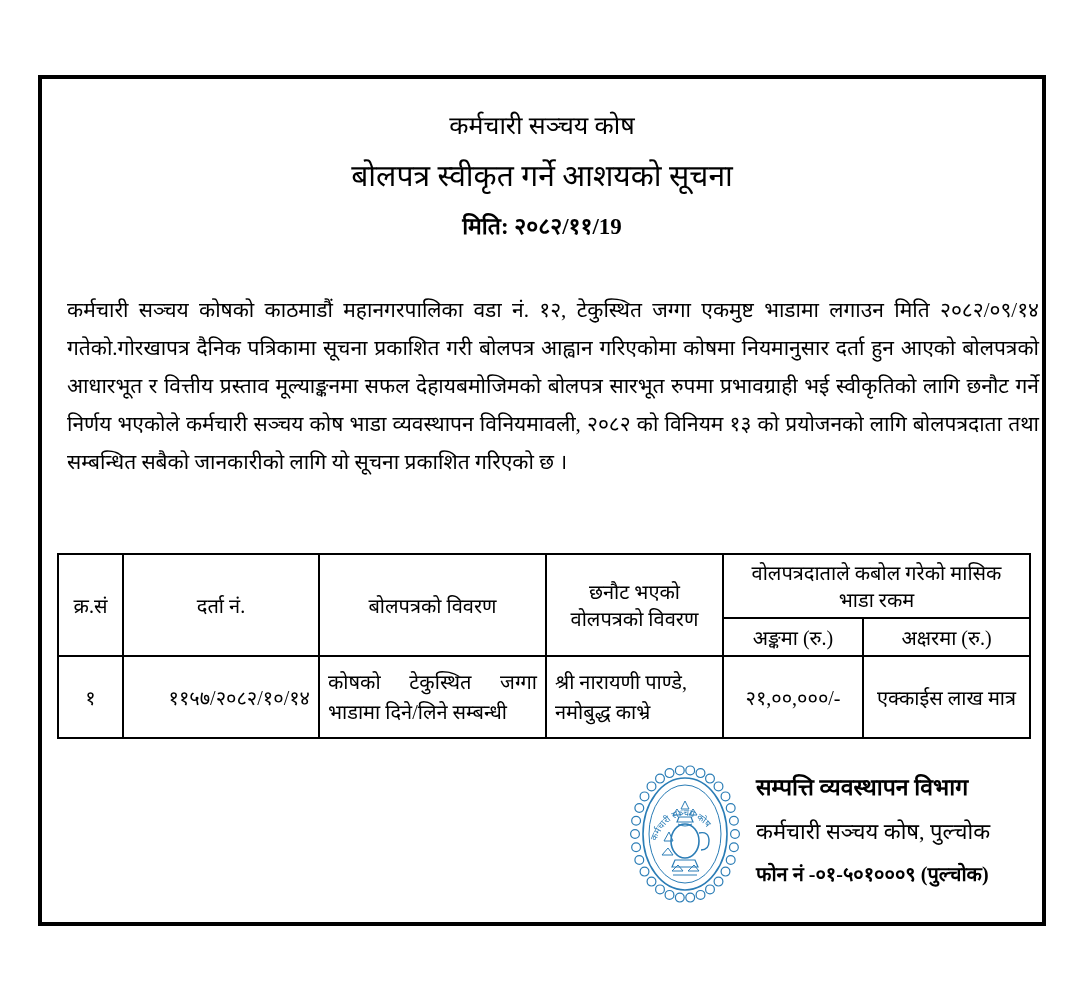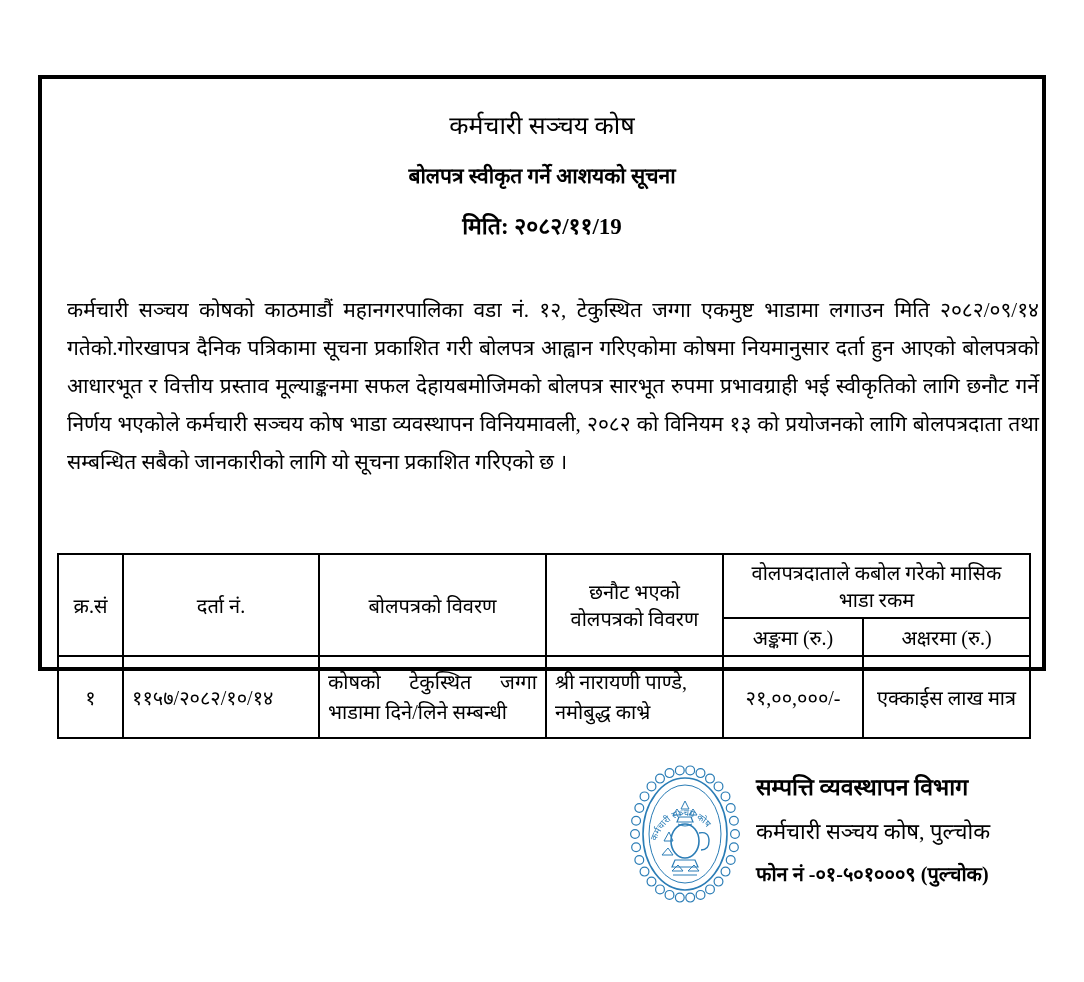--- a/index.html
+++ b/index.html
@@ -14,40 +14,40 @@
     width: 1084px;
     height: 982px;
     background: #ffffff;
     overflow: hidden;
   }
   .sheet {
     position: absolute;
     left: 38px;
     top: 75px;
     width: 1008px;
-    height: 596px;
+    height: 851px;
     border: 4px solid #000000;
     box-sizing: border-box;
     background: #ffffff;
   }
   .title-block {
     position: absolute;
     top: 32px;
     left: 0;
     width: 100%;
     text-align: center;
   }
   .title-org {
     font-size: 25px;
     font-weight: normal;
     line-height: 30px;
   }
   .title-notice {
-    font-size: 21px;
-    font-weight: bold;
+    font-size: 30px;
+    font-weight: normal;
     line-height: 34px;
     margin-top: 18px;
   }
   .title-date {
     font-size: 23px;
     font-weight: bold;
     line-height: 28px;
     margin-top: 20px;
   }
   .body-para {
@@ -72,21 +72,21 @@
   table.notice-table th,
   table.notice-table td {
     border: 2px solid #000000;
     padding: 4px 8px;
     vertical-align: middle;
     font-weight: normal;
     word-wrap: break-word;
   }
   th.hdr { text-align: center; }
   .row-sn { text-align: center; }
-  .row-reg { text-align: left; }
+  .row-reg { text-align: right; }
   .row-desc { text-align: justify; line-height: 30px; margin-left: 24px; }
   .row-selected { text-align: left; line-height: 30px; }
   .row-figures { text-align: center; }
   .row-words { text-align: center; }
   .h-top { height: 54px; }
   .h-sub { height: 38px; }
   .h-data { height: 82px; }
   .footer-block {
     position: absolute;
     top: 684px;

